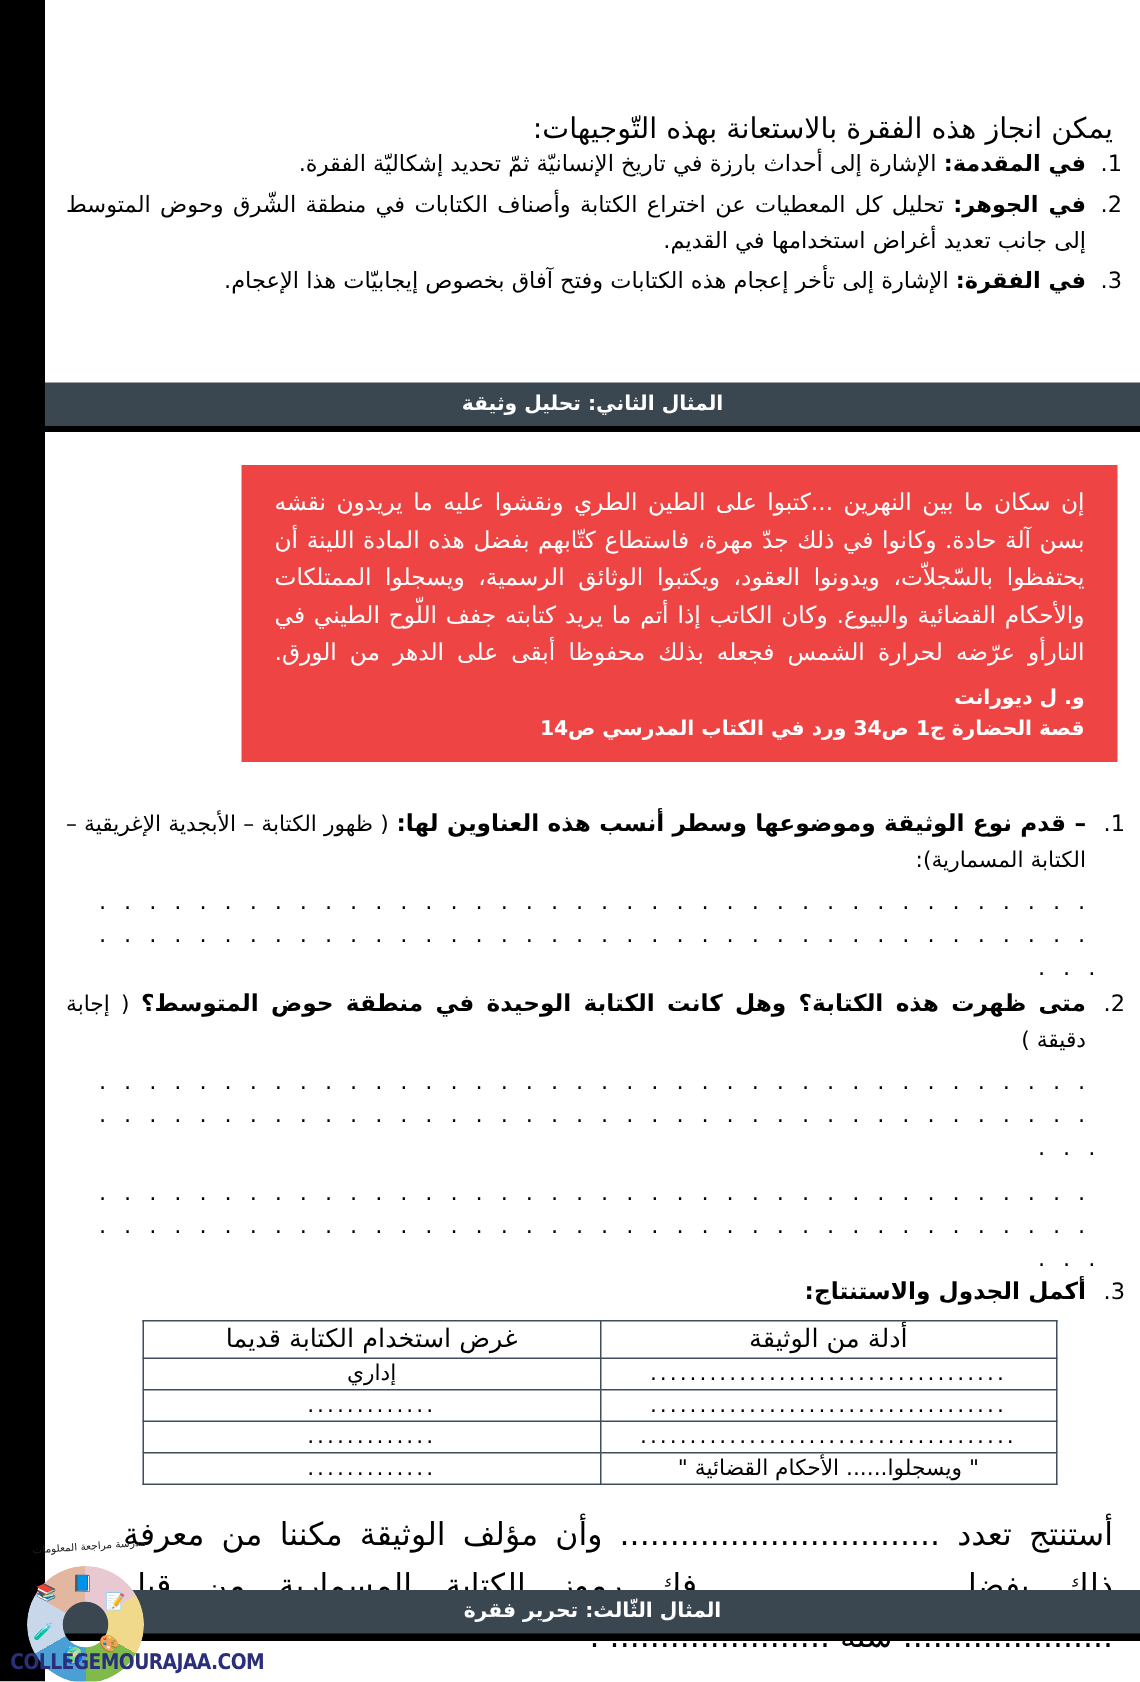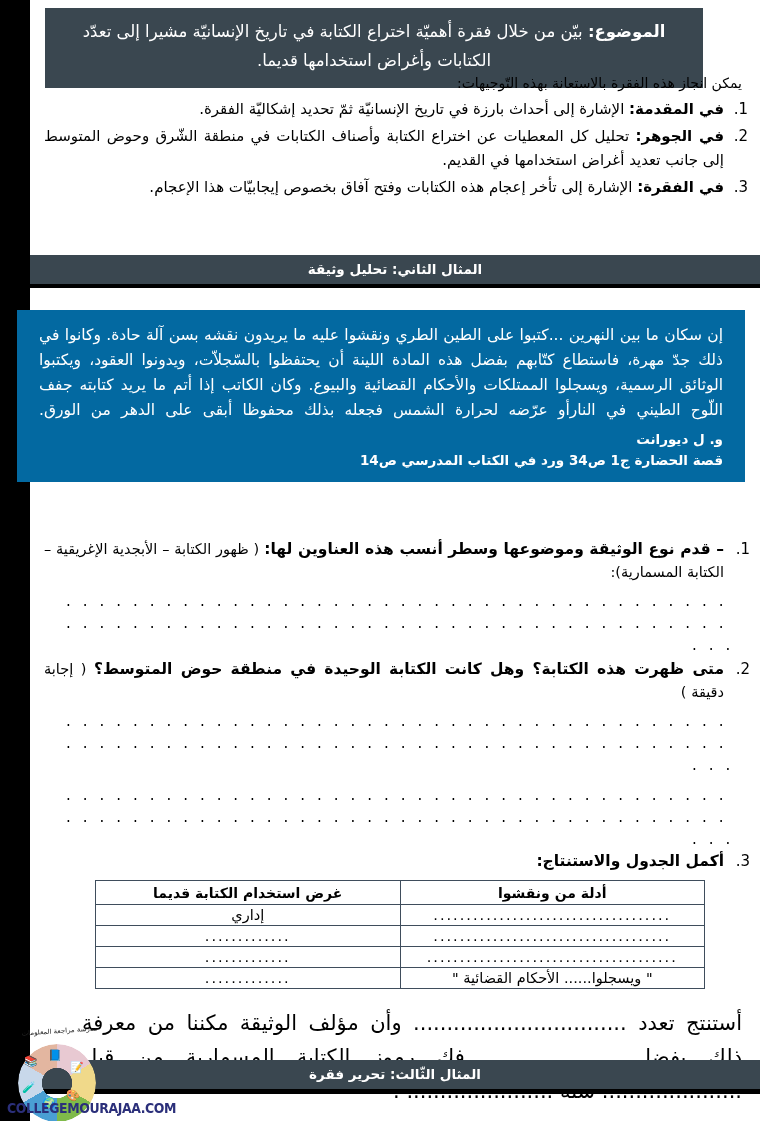--- a/index.html
+++ b/index.html
@@ -59,21 +59,21 @@
     border-bottom: 4px solid #000000;
   }
   #banner-2 { top: 255px; }
   #banner-3 { top: 1060px; border-bottom: 5px solid #000000; }
 
   
   .intro-line {
     position: absolute;
     top: 75px; right: 18px;
     width: 700px;
-    font-size: 14px;
+    font-size: 19px;
     text-align: right;
     direction: rtl;
   }
   .guide-list {
     position: absolute;
     top: 98px; right: 10px;
     width: 706px;
     margin: 0;
     padding: 0 26px 0 0;
     list-style: none;
@@ -91,22 +91,22 @@
     right: -24px;
     top: 0;
     font-size: 15px;
   }
   .guide-list li b { font-weight: bold; }
 
   
   #doc-box {
     position: absolute;
     top: 310px; right: 15px;
-    width: 728px;
-    background: #0369a1;
+    width: 584px;
+    background: #ef4444;
     color: #ffffff;
     padding: 13px 22px 14px 22px;
   }
   #doc-text {
     font-size: 15.5px;
     line-height: 1.62;
     text-align: justify;
     text-align-last: justify;
     direction: rtl;
   }
@@ -183,22 +183,22 @@
     direction: rtl;
   }
   #answer-table td, #answer-table th {
     border: 1.6px solid #3f4d5c;
     text-align: center;
     font-size: 14.5px;
     padding: 2px 4px;
     height: 21px;
   }
   #answer-table th {
-    font-weight: bold;
-    font-size: 14px;
+    font-weight: normal;
+    font-size: 17px;
     height: 24px;
   }
   #answer-table .col-a { width: 50%; }
   #answer-table .col-b { width: 50%; }
   .cell-dots { letter-spacing: 2px; }
 
   
   #conclusion {
     position: absolute;
     top: 1006px; right: 18px;
@@ -270,24 +270,20 @@
     transform: scaleY(1.15);
   }
 </style>
 </head>
 <body>
 
 <div id="gutter"></div>
 
 <div id="page">
 
-  <div class="topic-banner">
-    <b>الموضوع:</b>
-    <span>بيّن من خلال فقرة أهميّة اختراع الكتابة في تاريخ الإنسانيّة مشيرا إلى تعدّد الكتابات وأغراض استخدامها قديما.</span>
-  </div>
 
   <div class="intro-line">يمكن انجاز هذه الفقرة بالاستعانة بهذه التّوجيهات:</div>
 
   <ul class="guide-list">
     <li>
       <span class="num">1.</span>
       <b>في المقدمة:</b>
       <span>الإشارة إلى أحداث بارزة في تاريخ الإنسانيّة ثمّ تحديد إشكاليّة الفقرة.</span>
     </li>
     <li>
@@ -333,21 +329,21 @@
   <div class="dots short" id="d2f">. . .</div>
 
   <div class="q" id="q3">
     <span class="num">3.</span>
     <b>أكمل الجدول والاستنتاج:</b>
   </div>
 
   <table id="answer-table">
     <thead>
       <tr>
-        <th class="col-a">أدلة من ونقشوا</th>
+        <th class="col-a">أدلة من الوثيقة</th>
         <th class="col-b">غرض استخدام الكتابة قديما</th>
       </tr>
     </thead>
     <tbody>
       <tr>
         <td class="cell-dots">....................................</td>
         <td>إداري</td>
       </tr>
       <tr>
         <td class="cell-dots">....................................</td>

